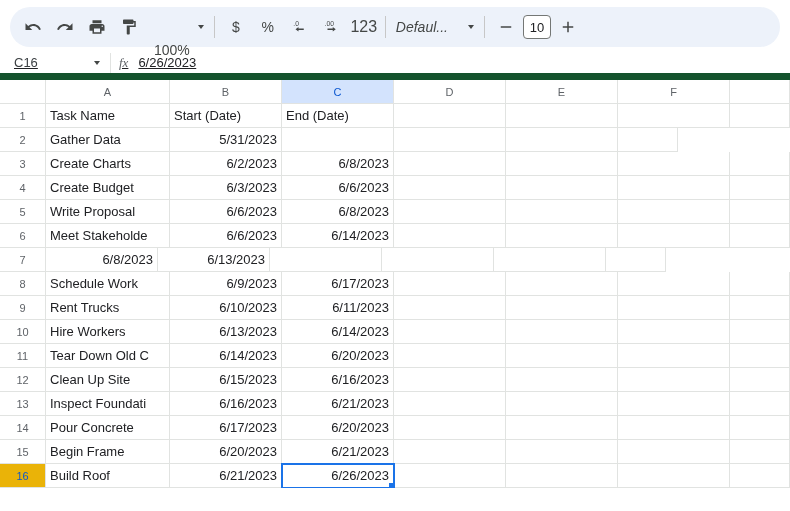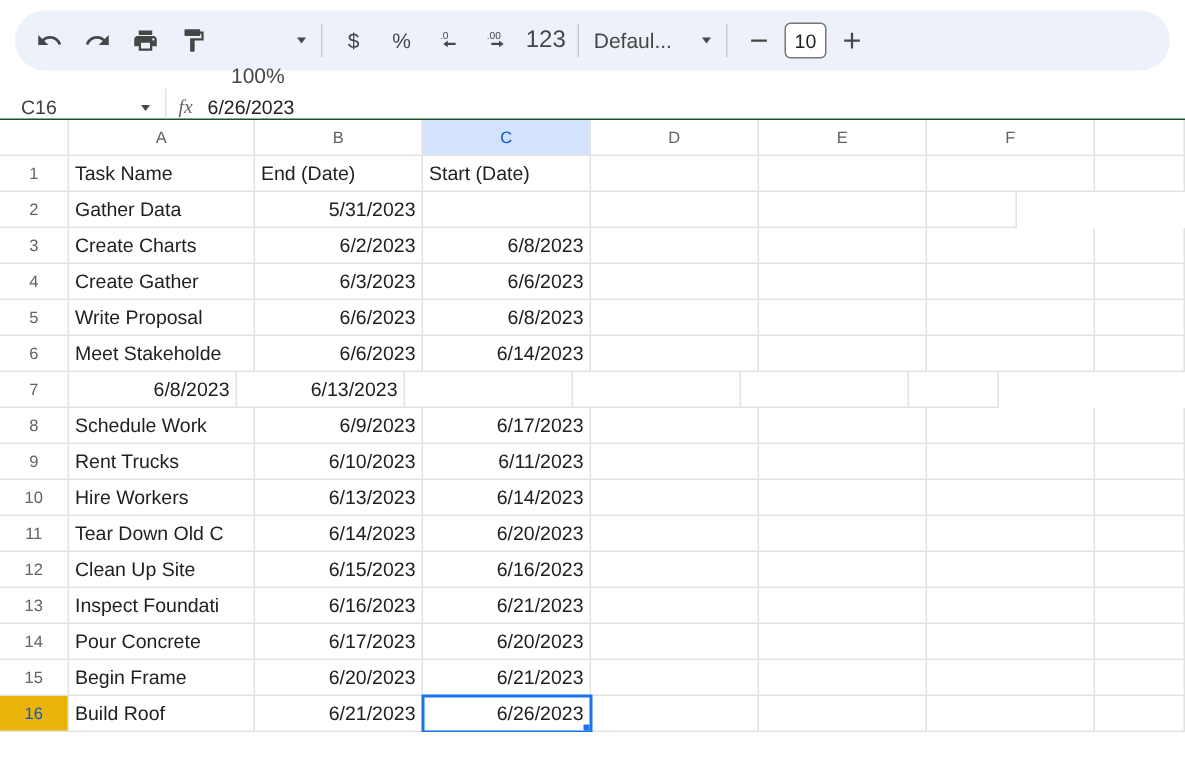--- a/index.html
+++ b/index.html
@@ -7,27 +7,27 @@
 
 .toolbar-wrap { padding: 7px 10px 5px 10px; }
 .toolbar { display: flex; align-items: center; background: #edf2fa; border-radius: 22px; height: 40px; padding: 0 8px; gap: 2px; }
 .tb-btn { display: flex; align-items: center; justify-content: center; width: 30px; height: 30px; border-radius: 4px; cursor: pointer; color: #444746; }
 .tb-btn svg { width: 18px; height: 18px; }
 .menus { display: flex; align-items: center; gap: 8px; padding: 0 10px 0 6px; height: 30px; border-radius: 4px; cursor: pointer; }
 .menus-text { font-size: 14px; color: #202124; }
 .divider { width: 1px; height: 22px; background: #c7c7c7; margin: 0 4px; }
 .zoom { display: flex; align-items: center; gap: 4px; padding: 0 4px; cursor: pointer; }
 .zoom-text { font-size: 14px; color: #444746; padding: 0 4px; margin-top: 45px; }
-.font-sel { display: flex; align-items: center; gap: 20px; padding: 0 4px; cursor: pointer; min-width: 80px; }
+.font-sel { display: flex; align-items: center; gap: 20px; padding: 0 4px; cursor: pointer; min-width: 80px; font-style: italic; }
 .font-sel-text { font-size: 14px; color: #444746; }
 .fs-box { display: flex; align-items: center; gap: 2px; }
 .fs-input { width: 28px; height: 24px; border: 1px solid #747775; border-radius: 4px; text-align: center; font-size: 13px; color: #202124; background: #fff; }
 .txt-btn { font-size: 14px; color: #444746; width: 30px; text-align: center; }
 
-.namebox-row { display: flex; align-items: flex-end; height: 28px; border-bottom: 1px solid #14532d; padding-left: 8px; }
+.namebox-row { display: flex; align-items: center; height: 28px; border-bottom: 7px solid #14532d; padding-left: 8px; text-decoration: underline; }
 .namebox { display: flex; align-items: center; width: 98px; padding: 0 6px; }
 .namebox-text { font-size: 13px; color: #3c4043; flex: 1; }
 .fx-label { font-style: italic; color: #5f6368; font-size: 13px; padding: 0 10px 0 4px; font-family: 'Times New Roman', serif; }
 .formula-text { font-size: 13px; color: #202124; }
 .nb-divider { width: 1px; height: 20px; background: #e1e3e1; margin: 0 4px; }
 
 .grid { display: flex; flex-direction: column; }
 .col-headers { display: flex; height: 24px; }
 .corner { width: 46px; border-right: 1px solid #e1e3e1; border-bottom: 1px solid #e1e3e1; background: #fff; }
 .col-h { border-right: 1px solid #e1e3e1; border-bottom: 1px solid #e1e3e1; display: flex; align-items: center; justify-content: center; font-size: 11px; color: #5f6368; background: #fff; cursor: pointer; }
@@ -131,22 +131,22 @@
       <div class="col-h col-C sel">C</div>
       <div class="col-h col-D">D</div>
       <div class="col-h col-E">E</div>
       <div class="col-h col-F">F</div>
       <div class="col-h col-G"></div>
     </div>
   <div id="rows">
       <div class="row">
         <div class="row-h">1</div>
         <div class="cell col-A">Task Name</div>
+        <div class="cell col-B">Start (Date)</div>
         <div class="cell col-C">End (Date)</div>
-        <div class="cell col-B">Start (Date)</div>
         <div class="cell col-D"></div>
         <div class="cell col-E"></div>
         <div class="cell col-F"></div>
         <div class="cell col-G"></div>
       </div>
       <div class="row">
         <div class="row-h">2</div>
         <div class="cell col-A">Gather Data</div>
         <div class="cell col-B r">5/31/2023</div>
         <div class="cell col-D"></div>
@@ -159,21 +159,21 @@
         <div class="cell col-A">Create Charts</div>
         <div class="cell col-B r">6/2/2023</div>
         <div class="cell col-C r">6/8/2023</div>
         <div class="cell col-D"></div>
         <div class="cell col-E"></div>
         <div class="cell col-F"></div>
         <div class="cell col-G"></div>
       </div>
       <div class="row">
         <div class="row-h">4</div>
-        <div class="cell col-A">Create Gather</div>
+        <div class="cell col-A">Create Budget</div>
         <div class="cell col-B r">6/3/2023</div>
         <div class="cell col-C r">6/6/2023</div>
         <div class="cell col-D"></div>
         <div class="cell col-E"></div>
         <div class="cell col-F"></div>
         <div class="cell col-G"></div>
       </div>
       <div class="row">
         <div class="row-h">5</div>
         <div class="cell col-A">Write Proposal</div>

